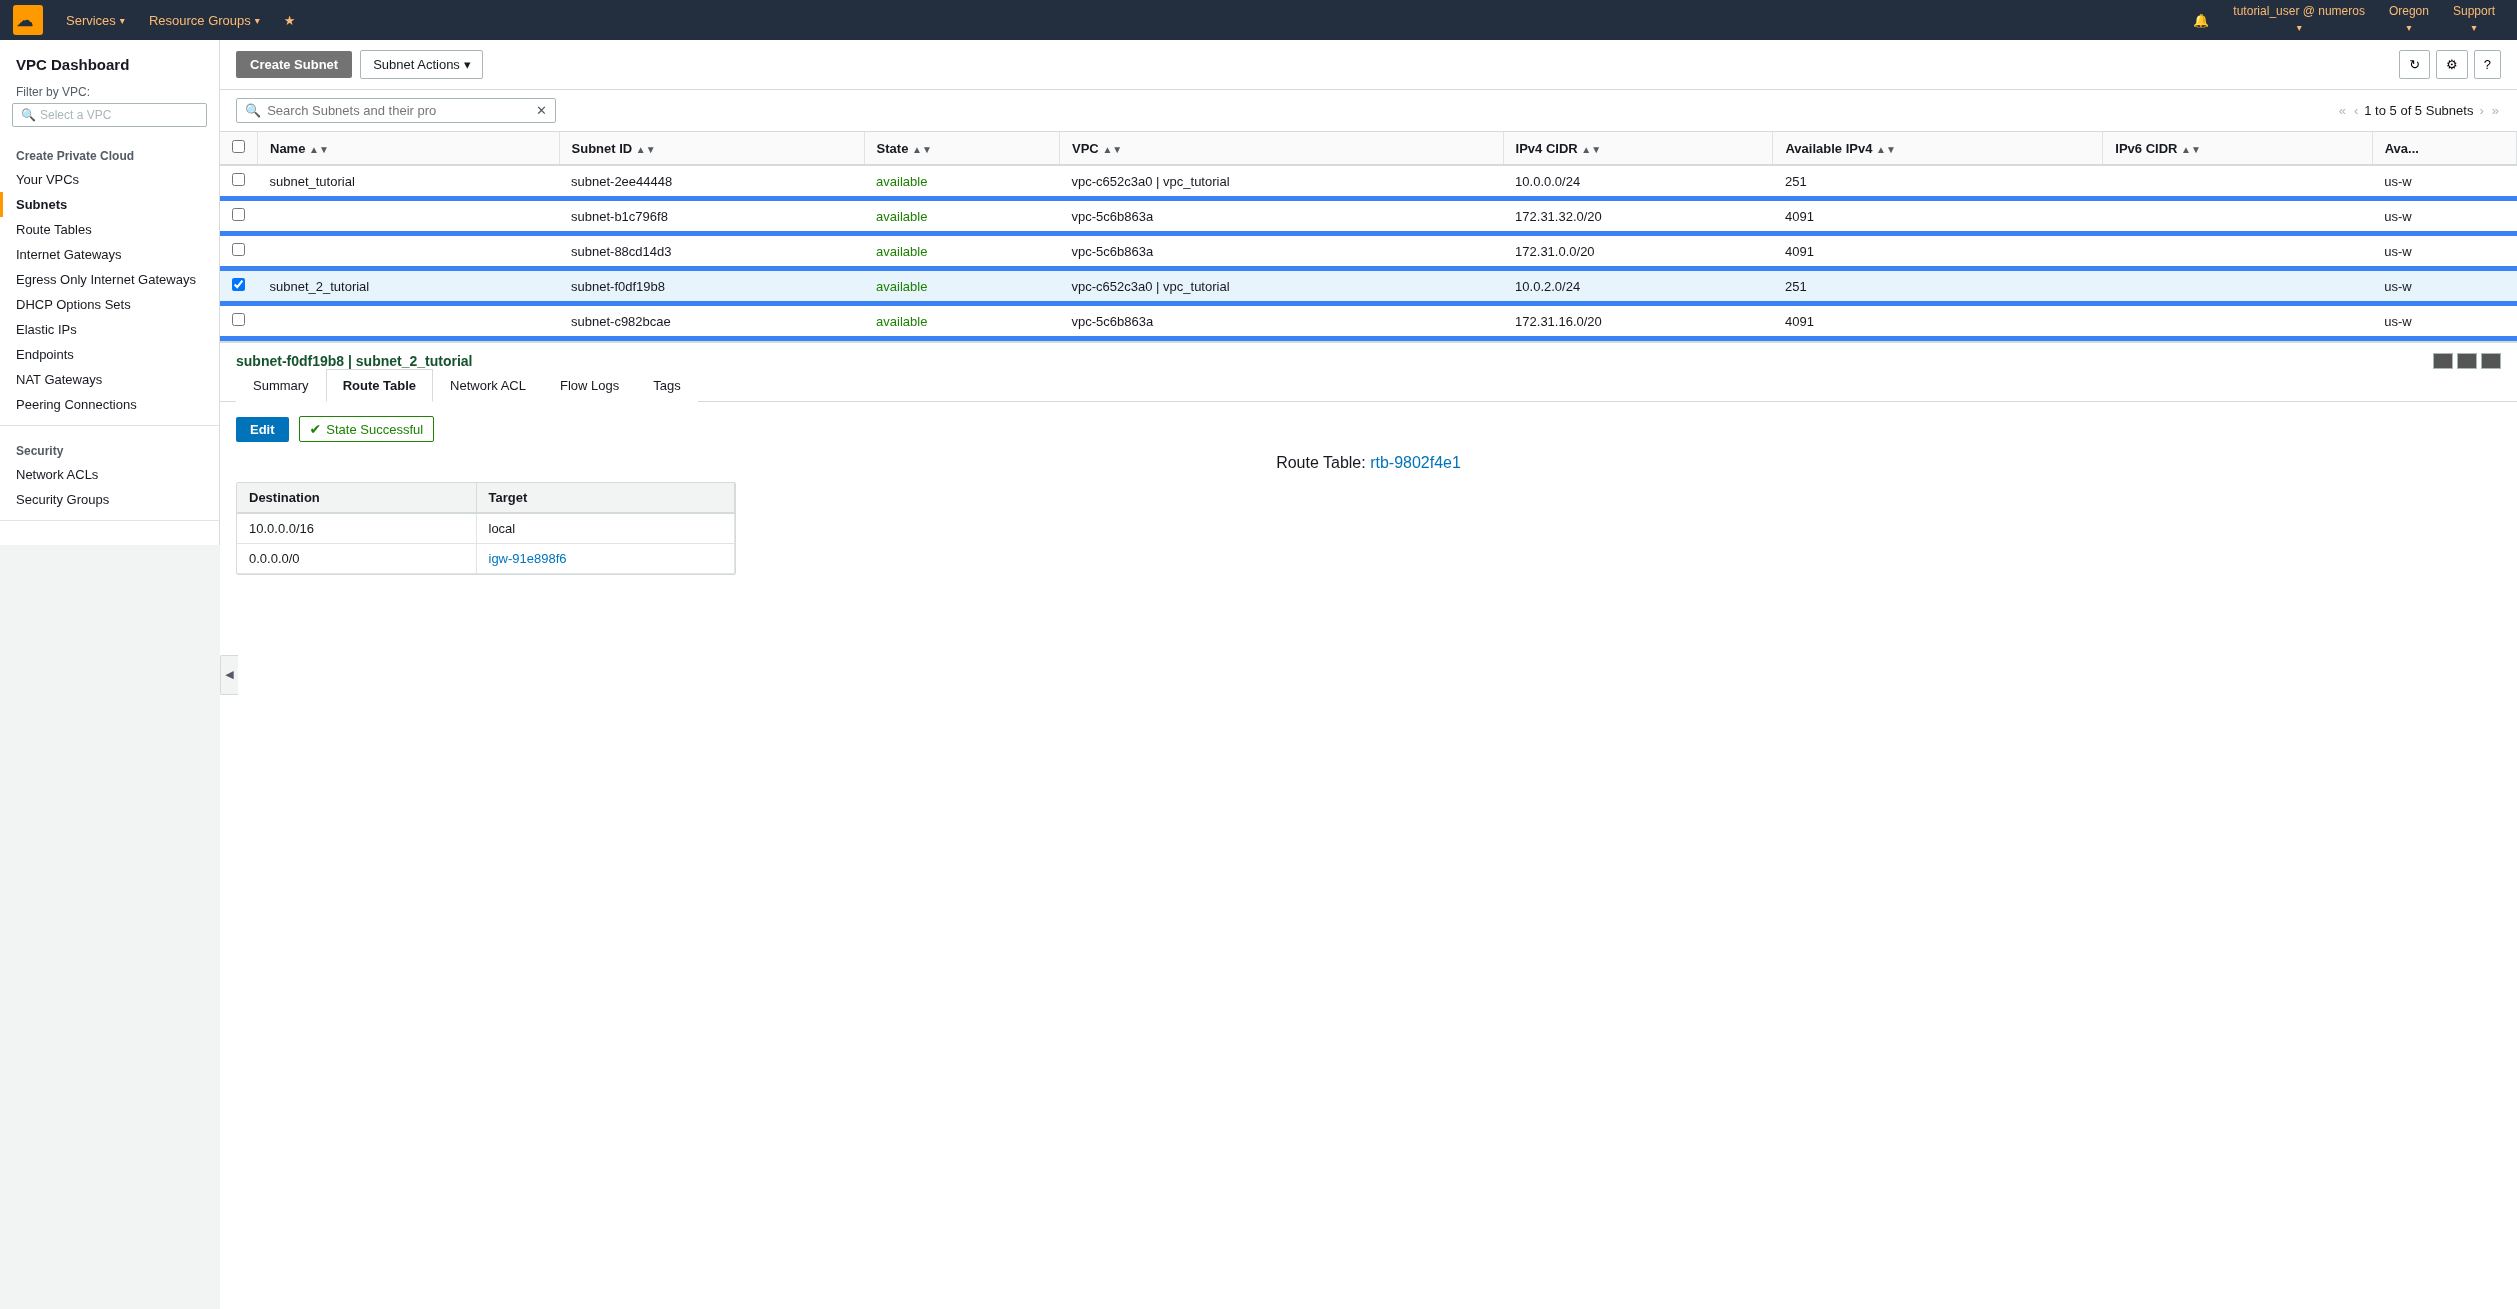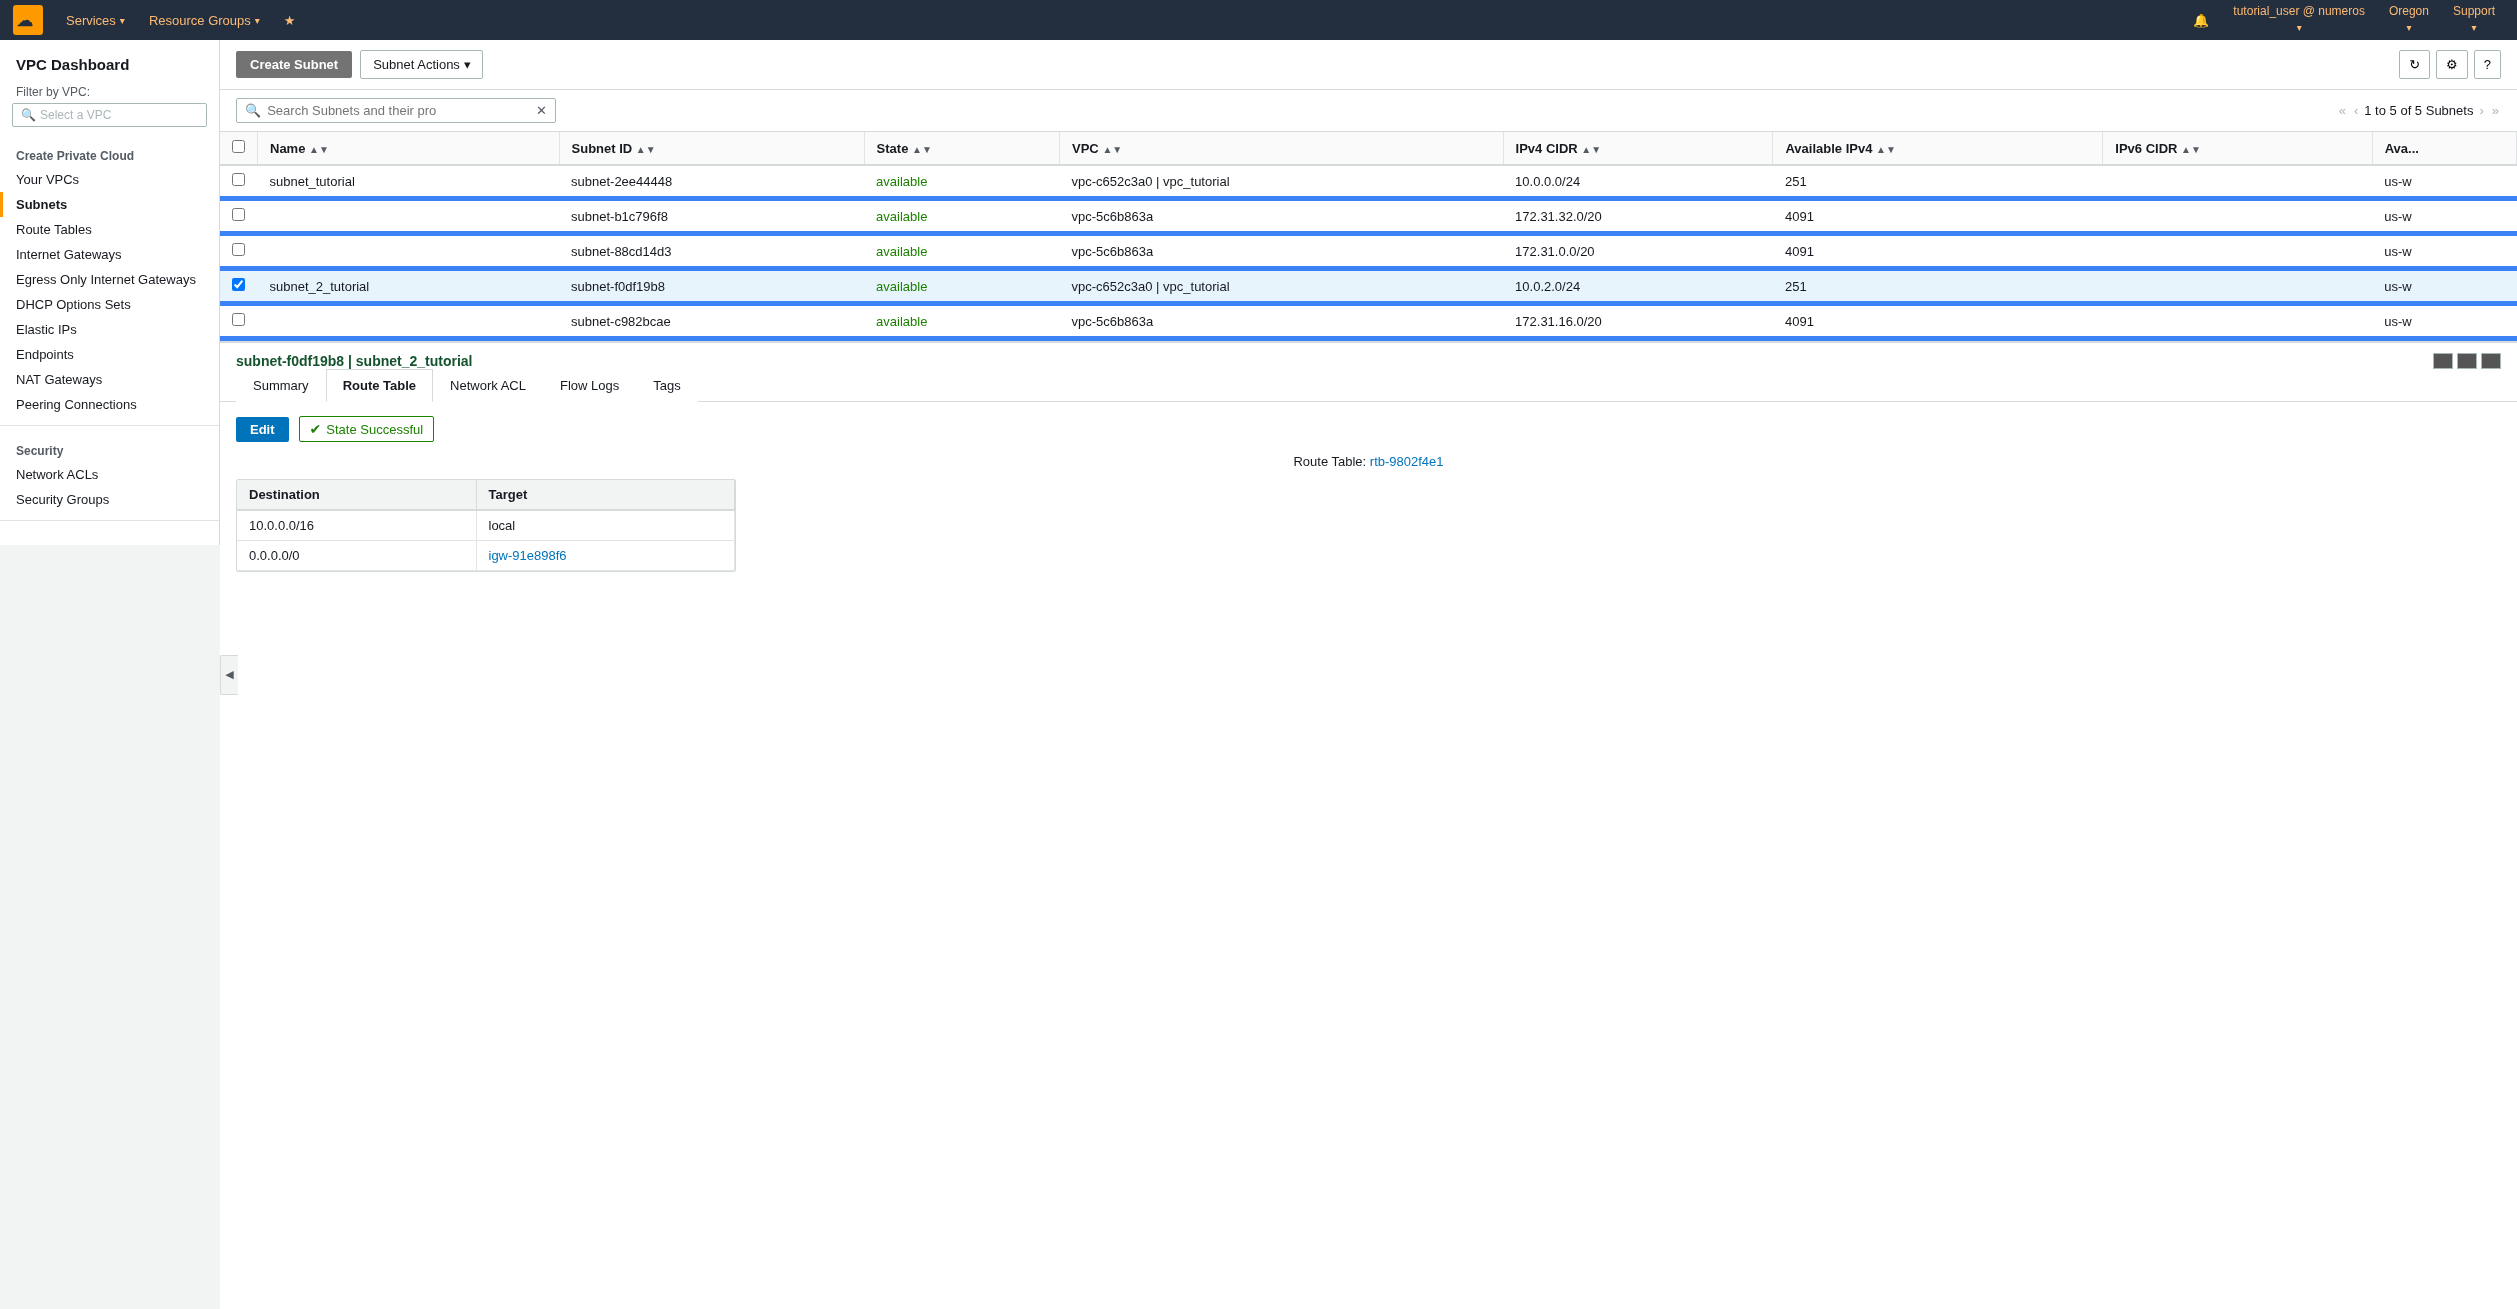--- a/index.html
+++ b/index.html
@@ -310,21 +310,21 @@
       border: 1px solid #1d8102;
       color: #1d8102;
       border-radius: 2px;
       padding: 4px 10px;
       font-size: 13px;
       display: flex;
       align-items: center;
       gap: 5px;
     }
     .route-table-label {
-      font-size: 13px;
+      font-size: 16px;
       text-align: center;
       margin-bottom: 10px;
     }
     .route-table-label a { color: #0073bb; text-decoration: none; cursor: pointer; }
     .route-table {
       border: 1px solid #d5dbdb;
       border-radius: 2px;
       overflow: hidden;
       width: 500px;
     }

